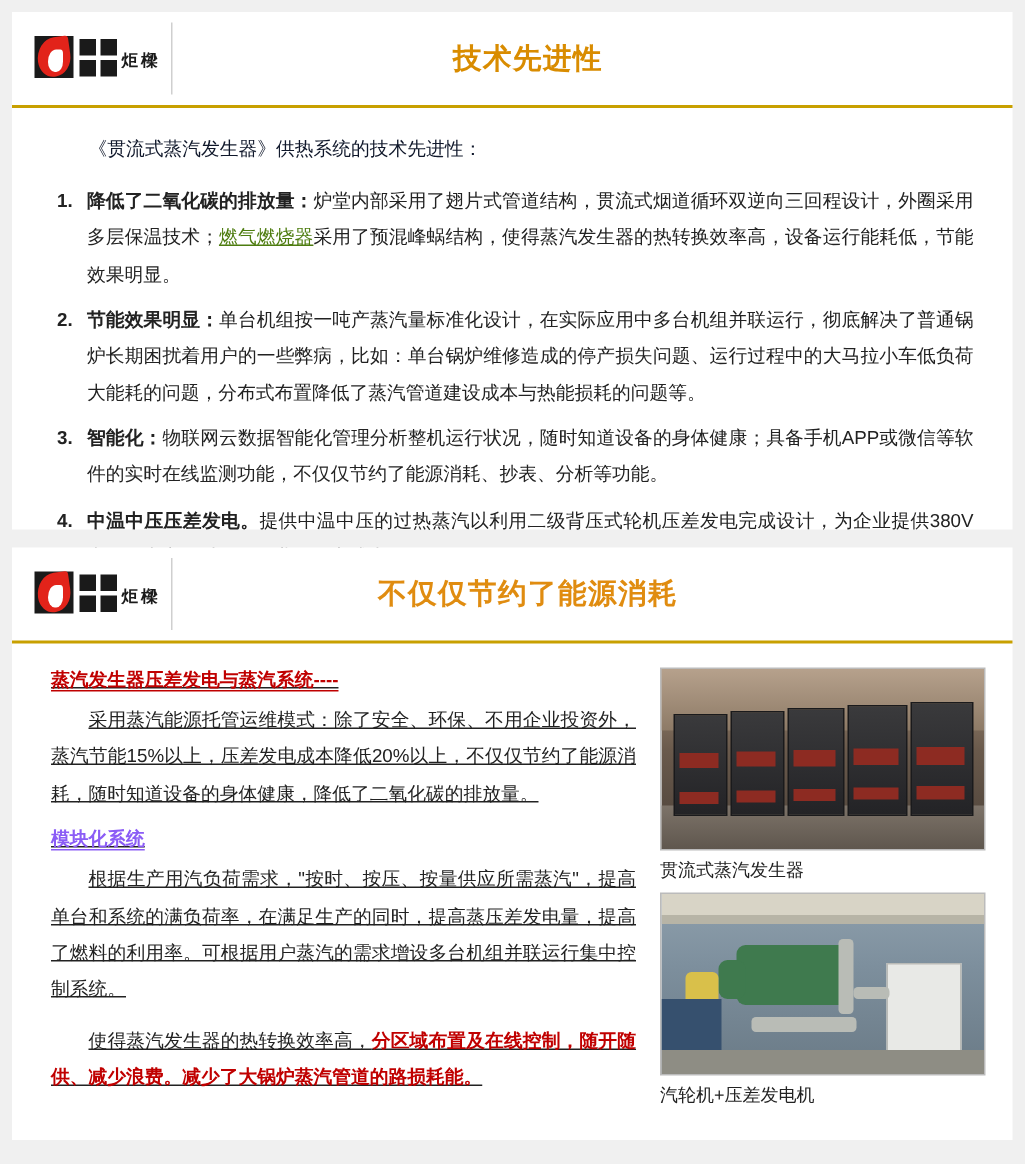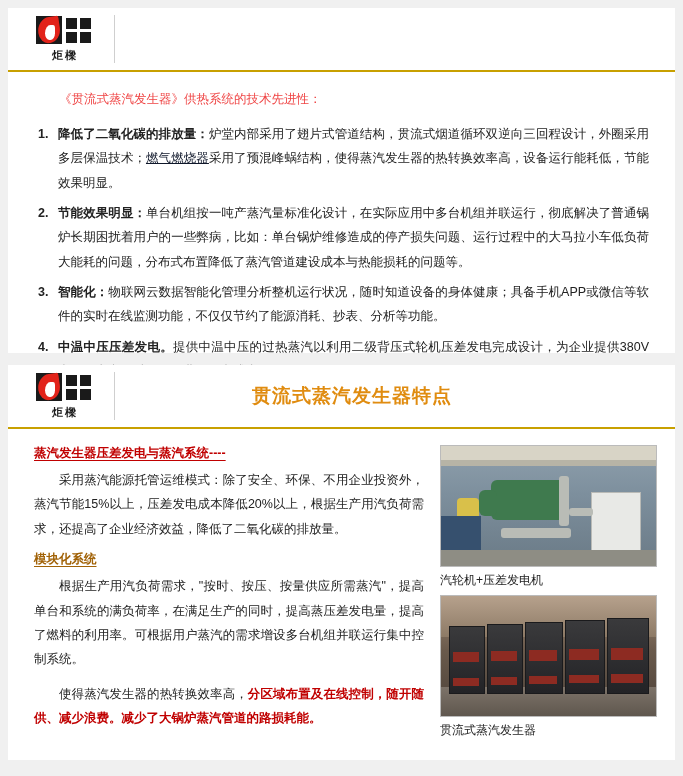--- a/index.html
+++ b/index.html
@@ -41,21 +41,21 @@
     border-bottom: 2px solid #c8a000;
     display: flex;
     align-items: center;
   }
   .logo-box {
     width: 86px;
     height: 58px;
     background: #ffffff;
     position: relative;
     display: flex;
-    flex-direction: column;
+    flex-direction: row;
     align-items: center;
     justify-content: center;
     flex: 0 0 auto;
     margin-left: 14px;
   }
   .logo-mark {
     width: 58px;
     height: 30px;
     position: relative;
   }
@@ -109,21 +109,21 @@
 
   
   .body-top {
     padding: 16px 26px 0 26px;
   }
   .lead {
     margin: 0 0 10px 0;
     text-indent: 2em;
     font-size: 12.5px;
     line-height: 1.9;
-    color: #ef4444;
+    color: #0f172a;
   }
   ol.num-list {
     margin: 0;
     padding-left: 24px;
     list-style: none;
     counter-reset: li;
   }
   ol.num-list > li {
     counter-increment: li;
     position: relative;
@@ -135,48 +135,49 @@
   ol.num-list > li:before {
     content: counter(li) ".";
     position: absolute;
     left: -20px;
     top: 0;
     font-weight: bold;
     color: #222;
   }
   .lbl { font-weight: bold; }
   .link-red {
-    color: #0f172a;
+    color: #4d7c0f;
     text-decoration: underline;
   }
 
   
   .body-bottom {
     padding: 14px 20px 0 26px;
     display: flex;
     gap: 16px;
   }
   .col-left {
     width: 390px;
     flex: 0 0 auto;
+    text-decoration: underline;
   }
   .col-right {
     flex: 1 1 auto;
     padding-top: 2px;
   }
   .sub-head {
     font-weight: bold;
     color: #c00000;
     font-size: 12.5px;
     margin: 2px 0 6px 0;
     text-decoration: underline;
     text-underline-offset: 3px;
   }
   .sub-head.green {
-    color: #a16207;
+    color: #8b5cf6;
   }
   .para {
     margin: 0 0 10px 0;
     text-indent: 2em;
     font-size: 12.5px;
     line-height: 1.95;
     text-align: justify;
   }
   .para.tight { margin-bottom: 2px; }
   .em-red {
@@ -258,20 +259,21 @@
           <div class="logo-flame"></div>
           <div class="logo-flame2"></div>
           <div class="logo-sq" style="left:30px;top:2px;width:11px;height:11px;"></div>
           <div class="logo-sq" style="left:44px;top:2px;width:11px;height:11px;"></div>
           <div class="logo-sq" style="left:30px;top:16px;width:11px;height:11px;"></div>
           <div class="logo-sq" style="left:44px;top:16px;width:11px;height:11px;"></div>
         </div>
         <div class="logo-text">炬樑</div>
       </div>
       <div class="hdr-divider"></div>
+      <div class="hdr-title">技术先进性</div>
     </div>
 
     <div class="body-top">
       <p class="lead">《贯流式蒸汽发生器》供热系统的技术先进性：</p>
       <ol class="num-list">
         <li>
           <span class="lbl">降低了二氧化碳的排放量：</span><span>炉堂内部采用了翅片式管道结构，贯流式烟道循环双逆向三回程设计，外圈采用多层保温技术；</span><a class="link-red" href="#">燃气燃烧器</a><span>采用了预混峰蜗结构，使得蒸汽发生器的热转换效率高，设备运行能耗低，节能效果明显。</span>
         </li>
         <li>
           <span class="lbl">节能效果明显：</span><span>单台机组按一吨产蒸汽量标准化设计，在实际应用中多台机组并联运行，彻底解决了普通锅炉长期困扰着用户的一些弊病，比如：单台锅炉维修造成的停产损失问题、运行过程中的大马拉小车低负荷大能耗的问题，分布式布置降低了蒸汽管道建设成本与热能损耗的问题等。</span>
@@ -294,53 +296,36 @@
           <div class="logo-flame"></div>
           <div class="logo-flame2"></div>
           <div class="logo-sq" style="left:30px;top:2px;width:11px;height:11px;"></div>
           <div class="logo-sq" style="left:44px;top:2px;width:11px;height:11px;"></div>
           <div class="logo-sq" style="left:30px;top:16px;width:11px;height:11px;"></div>
           <div class="logo-sq" style="left:44px;top:16px;width:11px;height:11px;"></div>
         </div>
         <div class="logo-text">炬樑</div>
       </div>
       <div class="hdr-divider"></div>
-      <div class="hdr-title orange2">贯流式蒸汽发生器特点</div>
+      <div class="hdr-title orange2">不仅仅节约了能源消耗</div>
     </div>
 
     <div class="body-bottom">
       <div class="col-left">
         <div class="sub-head">蒸汽发生器压差发电与蒸汽系统----</div>
-        <p class="para">采用蒸汽能源托管运维模式：除了安全、环保、不用企业投资外，蒸汽节能15%以上，压差发电成本降低20%以上，根据生产用汽负荷需求，还提高了企业经济效益，降低了二氧化碳的排放量。</p>
+        <p class="para">采用蒸汽能源托管运维模式：除了安全、环保、不用企业投资外，蒸汽节能15%以上，压差发电成本降低20%以上，不仅仅节约了能源消耗，随时知道设备的身体健康，降低了二氧化碳的排放量。</p>
 
         <div class="sub-head green">模块化系统</div>
         <p class="para">根据生产用汽负荷需求，"按时、按压、按量供应所需蒸汽"，提高单台和系统的满负荷率，在满足生产的同时，提高蒸压差发电量，提高了燃料的利用率。可根据用户蒸汽的需求增设多台机组并联运行集中控制系统。</p>
         <p class="para tight">
           <span>使得蒸汽发生器的热转换效率高，</span><span class="em-red">分区域布置及在线控制，随开随供、减少浪费。减少了大锅炉蒸汽管道的路损耗能。</span>
         </p>
       </div>
 
       <div class="col-right">
-        <div class="photo-wrap">
-          <div class="photo p2">
-            <div class="beam" style="left:0;top:0;width:100%;height:14px;"></div>
-            <div class="beam" style="left:0;top:14px;width:100%;height:6px;background:#b7b4a6;"></div>
-            <div class="grn" style="left:50px;top:34px;width:74px;height:40px;"></div>
-            <div class="grn" style="left:38px;top:44px;width:18px;height:26px;"></div>
-            <div class="yel" style="left:16px;top:52px;width:22px;height:22px;border-radius:4px;"></div>
-            <div class="blu" style="left:0;top:70px;width:40px;height:34px;"></div>
-            <div class="wht" style="left:150px;top:46px;width:48px;height:58px;"></div>
-            <div class="pipe" style="left:118px;top:30px;width:10px;height:50px;"></div>
-            <div class="pipe" style="left:128px;top:62px;width:24px;height:8px;"></div>
-            <div class="beam" style="left:0;bottom:0;width:100%;height:16px;background:#8e8d84;"></div>
-            <div class="pipe" style="left:60px;top:82px;width:70px;height:10px;"></div>
-          </div>
-          <div class="cap">汽轮机+压差发电机</div>
-        </div>
-
         <div class="photo-wrap">
           <div class="photo p1">
             <div class="wall"></div>
             <div class="floor"></div>
             <div class="unit" style="left:8px;  top:30px; width:34px; height:66px;"></div>
             <div class="unit" style="left:46px; top:28px; width:34px; height:68px;"></div>
             <div class="unit" style="left:84px; top:26px; width:36px; height:70px;"></div>
             <div class="unit" style="left:124px;top:24px; width:38px; height:72px;"></div>
             <div class="unit" style="left:166px;top:22px; width:40px; height:74px;"></div>
             <div class="red" style="left:12px; top:56px; width:26px; height:10px;"></div>
@@ -349,17 +334,34 @@
             <div class="red" style="left:128px;top:53px; width:30px; height:11px;"></div>
             <div class="red" style="left:170px;top:52px; width:32px; height:12px;"></div>
             <div class="red" style="left:12px; top:82px; width:26px; height:8px;"></div>
             <div class="red" style="left:50px; top:81px; width:26px; height:8px;"></div>
             <div class="red" style="left:88px; top:80px; width:28px; height:8px;"></div>
             <div class="red" style="left:128px;top:79px; width:30px; height:8px;"></div>
             <div class="red" style="left:170px;top:78px; width:32px; height:9px;"></div>
           </div>
           <div class="cap">贯流式蒸汽发生器</div>
         </div>
+
+        <div class="photo-wrap">
+          <div class="photo p2">
+            <div class="beam" style="left:0;top:0;width:100%;height:14px;"></div>
+            <div class="beam" style="left:0;top:14px;width:100%;height:6px;background:#b7b4a6;"></div>
+            <div class="grn" style="left:50px;top:34px;width:74px;height:40px;"></div>
+            <div class="grn" style="left:38px;top:44px;width:18px;height:26px;"></div>
+            <div class="yel" style="left:16px;top:52px;width:22px;height:22px;border-radius:4px;"></div>
+            <div class="blu" style="left:0;top:70px;width:40px;height:34px;"></div>
+            <div class="wht" style="left:150px;top:46px;width:48px;height:58px;"></div>
+            <div class="pipe" style="left:118px;top:30px;width:10px;height:50px;"></div>
+            <div class="pipe" style="left:128px;top:62px;width:24px;height:8px;"></div>
+            <div class="beam" style="left:0;bottom:0;width:100%;height:16px;background:#8e8d84;"></div>
+            <div class="pipe" style="left:60px;top:82px;width:70px;height:10px;"></div>
+          </div>
+          <div class="cap">汽轮机+压差发电机</div>
+        </div>
       </div>
     </div>
   </div>
 
 </div>
 
 </body></html>

